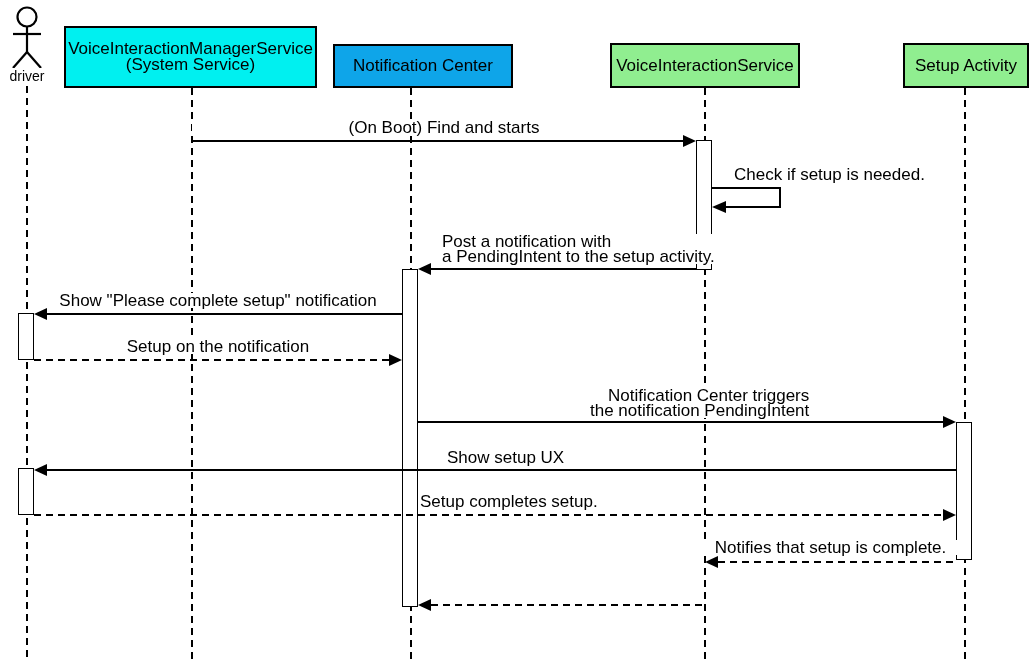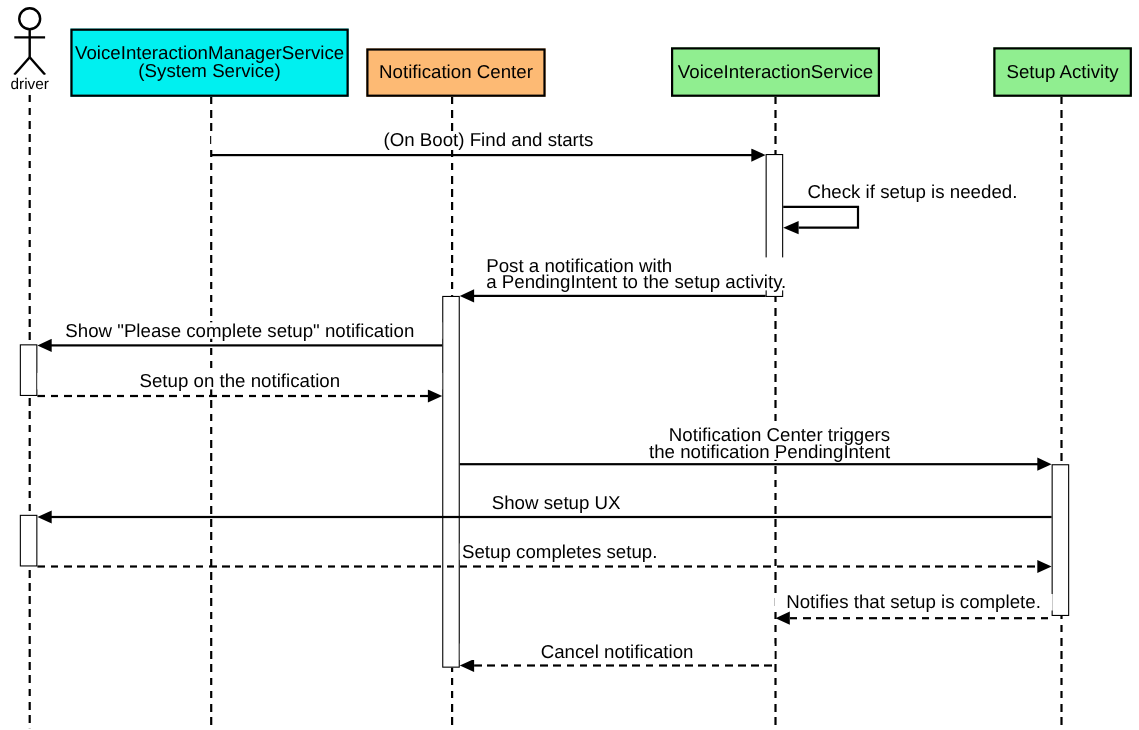--- a/index.html
+++ b/index.html
@@ -83,21 +83,21 @@
     <circle cx="21" cy="12" r="9.5" fill="none" stroke="#000" stroke-width="2.2"></circle>
     <line x1="21" y1="21.5" x2="21" y2="47" stroke="#000" stroke-width="2.2"></line>
     <line x1="7" y1="29" x2="35" y2="29" stroke="#000" stroke-width="2.2"></line>
     <line x1="21" y1="47" x2="7" y2="63" stroke="#000" stroke-width="2.2"></line>
     <line x1="21" y1="47" x2="35" y2="63" stroke="#000" stroke-width="2.2"></line>
   </svg>
   <div class="actor-label" style="left:-6px; top:68px; width:66px;">driver</div>
 
   <div class="pbox box-system" style="left: 64px; top: 26px; width: 253px; height: 62px; background: rgb(0, 240, 240);">VoiceInteractionManagerService
 (System Service)</div>
-  <div class="pbox box-system" style="left: 333px; top: 44px; width: 163px; height: 44px; background: #fdba74;">Notification Center</div>
+  <div class="pbox box-system" style="left: 333px; top: 44px; width: 180px; height: 44px; background: #0ea5e9;">Notification Center</div>
   <div class="pbox box-app" style="left: 610px; top: 43px; width: 190px; height: 45px; background: rgb(144, 238, 144);">VoiceInteractionService</div>
   <div class="pbox box-app" style="left: 903px; top: 43px; width: 126px; height: 45px; background: rgb(144, 238, 144);">Setup Activity</div>
 
   <div class="lifeline" style="left:26px;  top:86px; height:576px;"></div>
   <div class="lifeline" style="left:191px; top:88px; height:574px;"></div>
   <div class="lifeline" style="left:410px; top:88px; height:574px;"></div>
   <div class="lifeline" style="left:704px; top:88px; height:574px;"></div>
   <div class="lifeline" style="left:964px; top:88px; height:574px;"></div>
 
   <div class="activation" style="left:696px; top:140px; height:130px;"></div>
@@ -141,15 +141,14 @@
   <div class="mline-dashed" style="left:34px; top:514px; width:911px;"></div>
   <div class="arr arr-right" style="left:943px; top:509px;"></div>
   <div class="mlabel" style="left:418px; top:494px;">Setup completes setup.</div>
 
   <div class="mline-dashed" style="left:718px; top:561px; width:238px;"></div>
   <div class="arr arr-left" style="left:705px; top:556px;"></div>
   <div class="mlabel center" style="left:704px; top:540px; width:253px;">Notifies that setup is complete.</div>
 
   <div class="mline-dashed" style="left:431px; top:604px; width:273px;"></div>
   <div class="arr arr-left" style="left:418px; top:599px;"></div>
-  <div class="mlabel center" style="left:418px; top:585px; width:286px;">Cancel notification</div>
 
 </div>
 
 </body></html>

